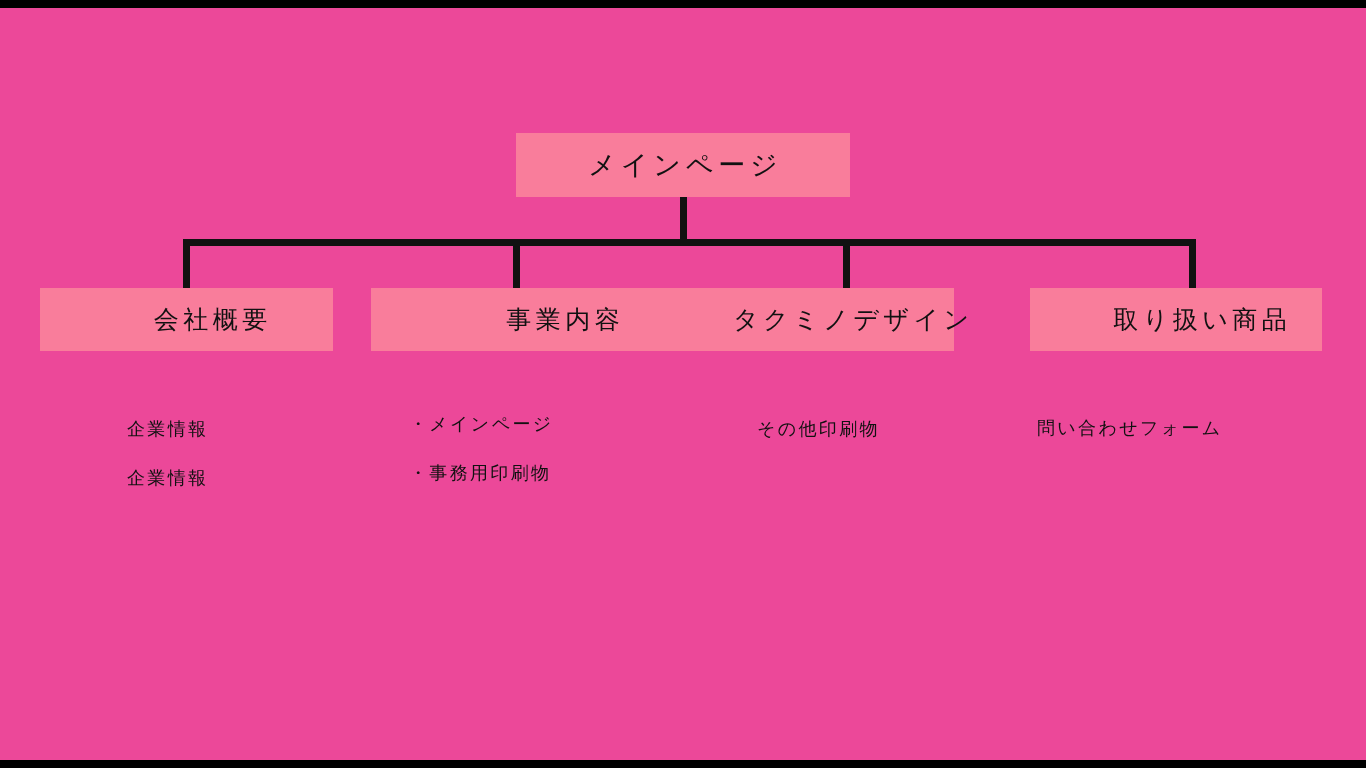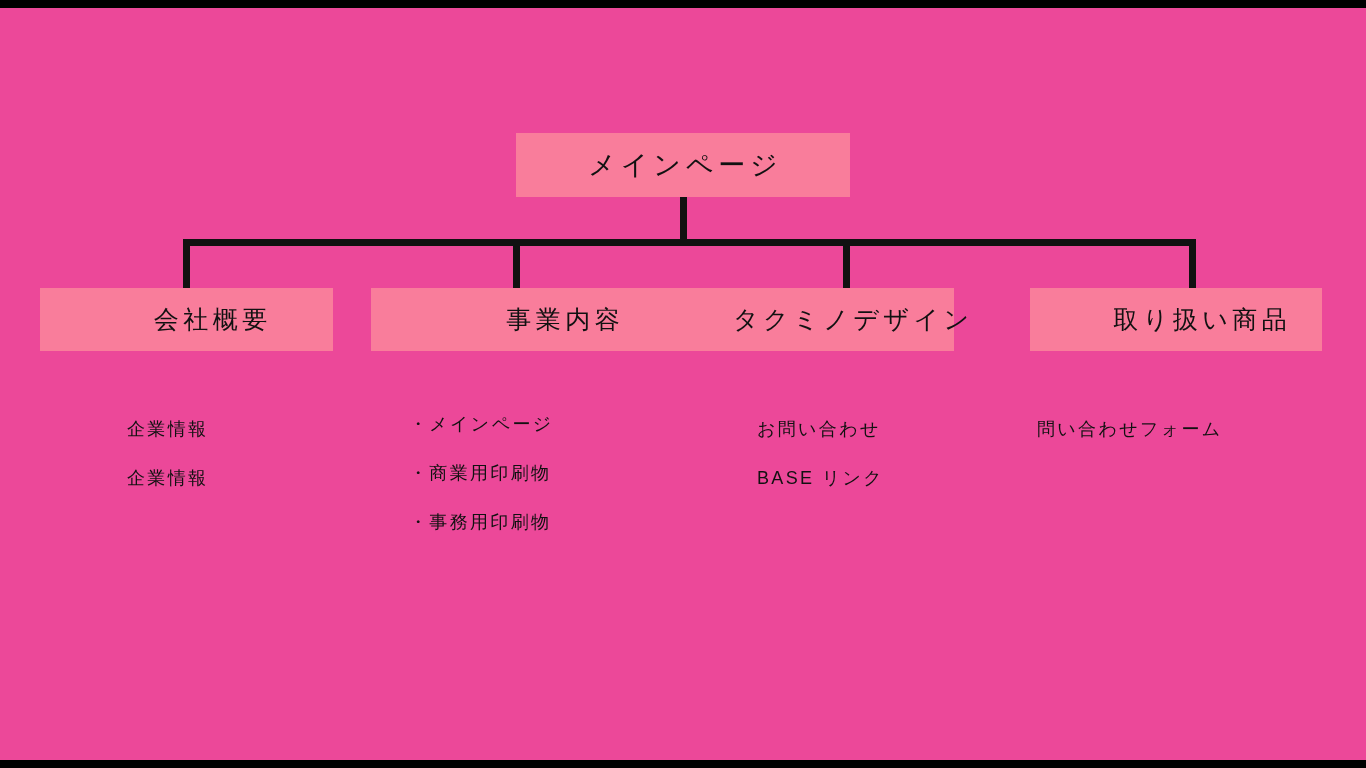--- a/index.html
+++ b/index.html
@@ -82,21 +82,21 @@
     color: #111111;
     font-size: 18px;
     line-height: 49px;
     letter-spacing: 0.13em;
     white-space: nowrap;
   }
   .captions .caption-line { display: block; }
   .cap0 { left: 127px; top: 405px; }
   .cap1 { left: 409px; top: 400px; }
   .cap2 { left: 757px; top: 405px; }
-  .cap3 { left: 1037px; top: 405px; }
+  .cap3 { left: 1037px; top: 405px; font-family: Liberation Mono, monospace; }
 </style>
 </head>
 <body>
 
 <div id="stage">
 
   <div class="letterbox top"></div>
 
   <div class="line stub" style="left:680px; top:196px; height:49px;"></div>
   <div class="line bus"></div>
@@ -122,27 +122,25 @@
     <span>取り扱い商品</span>
   </div>
 
   <div class="captions cap0">
     <span class="caption-line">企業情報</span>
     <span class="caption-line">企業情報</span>
   </div>
 
   <div class="captions cap1">
     <span class="caption-line">・メインページ</span>
-    <span class="caption-line">・商業用印刷物</span>
     <span class="caption-line">・事務用印刷物</span>
   </div>
 
   <div class="captions cap2">
-    <span class="caption-line">お問い合わせ</span>
-    <span class="caption-line">BASE リンク</span>
+    <span class="caption-line">その他印刷物</span>
   </div>
 
   <div class="captions cap3">
     <span class="caption-line">問い合わせフォーム</span>
   </div>
 
   <div class="letterbox bottom"></div>
 
 </div>
 

